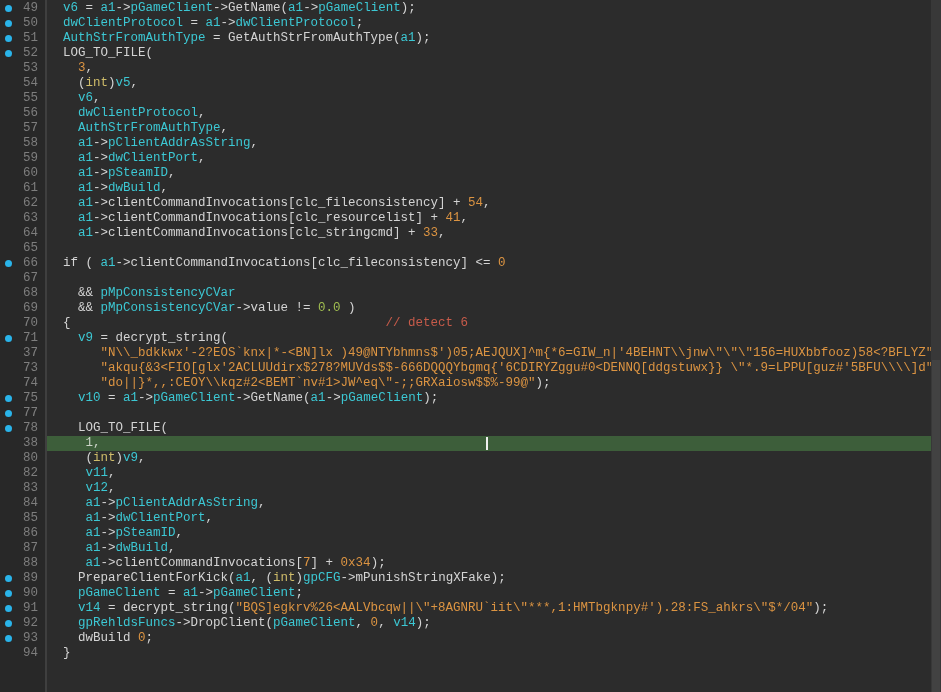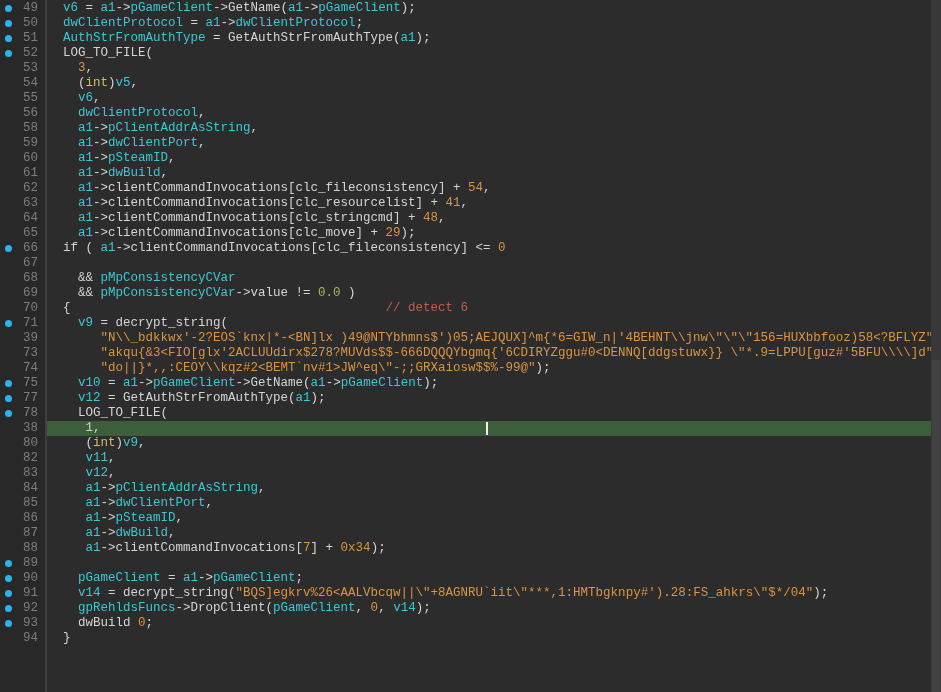--- a/index.html
+++ b/index.html
@@ -35,50 +35,51 @@
 <div id="screen">
   <div id="lines">
       <div class="line"><span class="gutter"><span class="dot"></span><span class="lnum">49</span></span><span class="code"><span class="tk-w">  </span><span class="tk-c">v6</span><span class="tk-w"> = </span><span class="tk-c">a1</span><span class="tk-w">-&gt;</span><span class="tk-c">pGameClient</span><span class="tk-w">-&gt;GetName(</span><span class="tk-c">a1</span><span class="tk-w">-&gt;</span><span class="tk-c">pGameClient</span><span class="tk-w">);</span></span></div>
       <div class="line"><span class="gutter"><span class="dot"></span><span class="lnum">50</span></span><span class="code"><span class="tk-w">  </span><span class="tk-c">dwClientProtocol</span><span class="tk-w"> = </span><span class="tk-c">a1</span><span class="tk-w">-&gt;</span><span class="tk-c">dwClientProtocol</span><span class="tk-w">;</span></span></div>
       <div class="line"><span class="gutter"><span class="dot"></span><span class="lnum">51</span></span><span class="code"><span class="tk-w">  </span><span class="tk-c">AuthStrFromAuthType</span><span class="tk-w"> = GetAuthStrFromAuthType(</span><span class="tk-c">a1</span><span class="tk-w">);</span></span></div>
       <div class="line"><span class="gutter"><span class="dot"></span><span class="lnum">52</span></span><span class="code"><span class="tk-w">  LOG_TO_FILE(</span></span></div>
       <div class="line"><span class="gutter"><span class="lnum">53</span></span><span class="code"><span class="tk-w">    </span><span class="tk-o">3</span><span class="tk-w">,</span></span></div>
       <div class="line"><span class="gutter"><span class="lnum">54</span></span><span class="code"><span class="tk-w">    (</span><span class="tk-y">int</span><span class="tk-w">)</span><span class="tk-c">v5</span><span class="tk-w">,</span></span></div>
       <div class="line"><span class="gutter"><span class="lnum">55</span></span><span class="code"><span class="tk-w">    </span><span class="tk-c">v6</span><span class="tk-w">,</span></span></div>
       <div class="line"><span class="gutter"><span class="lnum">56</span></span><span class="code"><span class="tk-w">    </span><span class="tk-c">dwClientProtocol</span><span class="tk-w">,</span></span></div>
+      <div class="line"><span class="gutter"><span class="lnum">57</span></span><span class="code"><span class="tk-w">    </span><span class="tk-c">AuthStrFromAuthType</span><span class="tk-w">,</span></span></div>
       <div class="line"><span class="gutter"><span class="lnum">58</span></span><span class="code"><span class="tk-w">    </span><span class="tk-c">a1</span><span class="tk-w">-&gt;</span><span class="tk-c">pClientAddrAsString</span><span class="tk-w">,</span></span></div>
       <div class="line"><span class="gutter"><span class="lnum">59</span></span><span class="code"><span class="tk-w">    </span><span class="tk-c">a1</span><span class="tk-w">-&gt;</span><span class="tk-c">dwClientPort</span><span class="tk-w">,</span></span></div>
       <div class="line"><span class="gutter"><span class="lnum">60</span></span><span class="code"><span class="tk-w">    </span><span class="tk-c">a1</span><span class="tk-w">-&gt;</span><span class="tk-c">pSteamID</span><span class="tk-w">,</span></span></div>
       <div class="line"><span class="gutter"><span class="lnum">61</span></span><span class="code"><span class="tk-w">    </span><span class="tk-c">a1</span><span class="tk-w">-&gt;</span><span class="tk-c">dwBuild</span><span class="tk-w">,</span></span></div>
       <div class="line"><span class="gutter"><span class="lnum">62</span></span><span class="code"><span class="tk-w">    </span><span class="tk-c">a1</span><span class="tk-w">-&gt;clientCommandInvocations[clc_fileconsistency] + </span><span class="tk-o">54</span><span class="tk-w">,</span></span></div>
       <div class="line"><span class="gutter"><span class="lnum">63</span></span><span class="code"><span class="tk-w">    </span><span class="tk-c">a1</span><span class="tk-w">-&gt;clientCommandInvocations[clc_resourcelist] + </span><span class="tk-o">41</span><span class="tk-w">,</span></span></div>
-      <div class="line"><span class="gutter"><span class="lnum">64</span></span><span class="code"><span class="tk-w">    </span><span class="tk-c">a1</span><span class="tk-w">-&gt;clientCommandInvocations[clc_stringcmd] + </span><span class="tk-o">48</span><span class="tk-w">,</span></span></div>
-      <div class="line"><span class="gutter"><span class="lnum">65</span></span><span class="code"><span class="tk-w">    </span><span class="tk-c">a1</span><span class="tk-w">-&gt;clientCommandInvocations[clc_move] + </span><span class="tk-o">29</span><span class="tk-w">);</span></span></div>
+      <div class="line"><span class="gutter"><span class="lnum">64</span></span><span class="code"><span class="tk-w">    </span><span class="tk-c">a1</span><span class="tk-w">-&gt;clientCommandInvocations[clc_stringcmd] + </span><span class="tk-o">33</span><span class="tk-w">,</span></span></div>
+      <div class="line"><span class="gutter"><span class="lnum">65</span></span></div>
       <div class="line"><span class="gutter"><span class="dot"></span><span class="lnum">66</span></span><span class="code"><span class="tk-w">  if ( </span><span class="tk-c">a1</span><span class="tk-w">-&gt;clientCommandInvocations[clc_fileconsistency] &lt;= </span><span class="tk-o">0</span></span></div>
       <div class="line"><span class="gutter"><span class="lnum">67</span></span></div>
       <div class="line"><span class="gutter"><span class="lnum">68</span></span><span class="code"><span class="tk-w">    &amp;&amp; </span><span class="tk-c">pMpConsistencyCVar</span></span></div>
       <div class="line"><span class="gutter"><span class="lnum">69</span></span><span class="code"><span class="tk-w">    &amp;&amp; </span><span class="tk-c">pMpConsistencyCVar</span><span class="tk-w">-&gt;value != </span><span class="tk-g">0.0</span><span class="tk-w"> )</span></span></div>
       <div class="line"><span class="gutter"><span class="lnum">70</span></span><span class="code"><span class="tk-w">  {</span><span class="tk-w">                                          </span><span class="tk-r">// detect 6</span></span></div>
       <div class="line"><span class="gutter"><span class="dot"></span><span class="lnum">71</span></span><span class="code"><span class="tk-w">    </span><span class="tk-c">v9</span><span class="tk-w"> = decrypt_string(</span></span></div>
-      <div class="line"><span class="gutter"><span class="lnum">39</span></span><span class="code"><span class="tk-w">       </span><span class="tk-o">"N\\_bdkkwx'-2?EOS`knx|*-&lt;BN]lx )49@NTYbhmns$')05;AEJQUX]^m{*6=GIW_n|'4BEHNT\\jnw\"\"\"156=HUXbbfooz)58&lt;?BFLYZ"</span></span></div>
+      <div class="line"><span class="gutter"><span class="lnum">37</span></span><span class="code"><span class="tk-w">       </span><span class="tk-o">"N\\_bdkkwx'-2?EOS`knx|*-&lt;BN]lx )49@NTYbhmns$')05;AEJQUX]^m{*6=GIW_n|'4BEHNT\\jnw\"\"\"156=HUXbbfooz)58&lt;?BFLYZ"</span></span></div>
       <div class="line"><span class="gutter"><span class="lnum">73</span></span><span class="code"><span class="tk-w">       </span><span class="tk-o">"akqu{&amp;3&lt;FIO[glx'2ACLUUdirx$278?MUVds$$-666DQQQYbgmq{'6CDIRYZggu#0&lt;DENNQ[ddgstuwx}} \"*.9=LPPU[guz#'5BFU\\\\]d"</span></span></div>
       <div class="line"><span class="gutter"><span class="lnum">74</span></span><span class="code"><span class="tk-w">       </span><span class="tk-o">"do||}*,,:CEOY\\kqz#2&lt;BEMT`nv#1&gt;JW^eq\"-;;GRXaiosw$$%-99@"</span><span class="tk-w">);</span></span></div>
       <div class="line"><span class="gutter"><span class="dot"></span><span class="lnum">75</span></span><span class="code"><span class="tk-w">    </span><span class="tk-c">v10</span><span class="tk-w"> = </span><span class="tk-c">a1</span><span class="tk-w">-&gt;</span><span class="tk-c">pGameClient</span><span class="tk-w">-&gt;GetName(</span><span class="tk-c">a1</span><span class="tk-w">-&gt;</span><span class="tk-c">pGameClient</span><span class="tk-w">);</span></span></div>
-      <div class="line"><span class="gutter"><span class="dot"></span><span class="lnum">77</span></span><span class="code"><span class="tk-w">    </span><span class="tk-c">v12</span><span class="tk-w"> = GetAuthStrFromAuthType(</span><span class="tk-c">a1</span><span class="tk-w">);</span></span></div>
+      <div class="line"><span class="gutter"><span class="dot"></span><span class="lnum">77</span></span></div>
       <div class="line"><span class="gutter"><span class="dot"></span><span class="lnum">78</span></span><span class="code"><span class="tk-w">    LOG_TO_FILE(</span></span></div>
       <div class="line"><div class="hlbar"></div><span class="gutter"><span class="lnum">38</span></span><span class="code"><span class="tk-h">     1,</span></span><div class="cursor" style="left: 486px;"></div></div>
       <div class="line"><span class="gutter"><span class="lnum">80</span></span><span class="code"><span class="tk-w">     (</span><span class="tk-y">int</span><span class="tk-w">)</span><span class="tk-c">v9</span><span class="tk-w">,</span></span></div>
       <div class="line"><span class="gutter"><span class="lnum">82</span></span><span class="code"><span class="tk-w">     </span><span class="tk-c">v11</span><span class="tk-w">,</span></span></div>
       <div class="line"><span class="gutter"><span class="lnum">83</span></span><span class="code"><span class="tk-w">     </span><span class="tk-c">v12</span><span class="tk-w">,</span></span></div>
       <div class="line"><span class="gutter"><span class="lnum">84</span></span><span class="code"><span class="tk-w">     </span><span class="tk-c">a1</span><span class="tk-w">-&gt;</span><span class="tk-c">pClientAddrAsString</span><span class="tk-w">,</span></span></div>
       <div class="line"><span class="gutter"><span class="lnum">85</span></span><span class="code"><span class="tk-w">     </span><span class="tk-c">a1</span><span class="tk-w">-&gt;</span><span class="tk-c">dwClientPort</span><span class="tk-w">,</span></span></div>
       <div class="line"><span class="gutter"><span class="lnum">86</span></span><span class="code"><span class="tk-w">     </span><span class="tk-c">a1</span><span class="tk-w">-&gt;</span><span class="tk-c">pSteamID</span><span class="tk-w">,</span></span></div>
       <div class="line"><span class="gutter"><span class="lnum">87</span></span><span class="code"><span class="tk-w">     </span><span class="tk-c">a1</span><span class="tk-w">-&gt;</span><span class="tk-c">dwBuild</span><span class="tk-w">,</span></span></div>
       <div class="line"><span class="gutter"><span class="lnum">88</span></span><span class="code"><span class="tk-w">     </span><span class="tk-c">a1</span><span class="tk-w">-&gt;clientCommandInvocations[</span><span class="tk-o">7</span><span class="tk-w">] + </span><span class="tk-o">0x34</span><span class="tk-w">);</span></span></div>
-      <div class="line"><span class="gutter"><span class="dot"></span><span class="lnum">89</span></span></div>
+      <div class="line"><span class="gutter"><span class="dot"></span><span class="lnum">89</span></span><span class="code"><span class="tk-w">    PrepareClientForKick(</span><span class="tk-c">a1</span><span class="tk-w">, (</span><span class="tk-y">int</span><span class="tk-w">)</span><span class="tk-c">gpCFG</span><span class="tk-w">-&gt;mPunishStringXFake);</span></span></div>
       <div class="line"><span class="gutter"><span class="dot"></span><span class="lnum">90</span></span><span class="code"><span class="tk-w">    </span><span class="tk-c">pGameClient</span><span class="tk-w"> = </span><span class="tk-c">a1</span><span class="tk-w">-&gt;</span><span class="tk-c">pGameClient</span><span class="tk-w">;</span></span></div>
       <div class="line"><span class="gutter"><span class="dot"></span><span class="lnum">91</span></span><span class="code"><span class="tk-w">    </span><span class="tk-c">v14</span><span class="tk-w"> = decrypt_string(</span><span class="tk-o">"BQS]egkrv%26&lt;AALVbcqw||\"+8AGNRU`iit\"***,1:HMTbgknpy#').28:FS_ahkrs\"$*/04"</span><span class="tk-w">);</span></span></div>
       <div class="line"><span class="gutter"><span class="dot"></span><span class="lnum">92</span></span><span class="code"><span class="tk-w">    </span><span class="tk-c">gpRehldsFuncs</span><span class="tk-w">-&gt;DropClient(</span><span class="tk-c">pGameClient</span><span class="tk-w">, </span><span class="tk-o">0</span><span class="tk-w">, </span><span class="tk-c">v14</span><span class="tk-w">);</span></span></div>
       <div class="line"><span class="gutter"><span class="dot"></span><span class="lnum">93</span></span><span class="code"><span class="tk-w">    dwBuild </span><span class="tk-o">0</span><span class="tk-w">;</span></span></div>
       <div class="line"><span class="gutter"><span class="lnum">94</span></span><span class="code"><span class="tk-w">  }</span></span></div>
     </div>
   <div class="scrollbar">
     <div class="thumb" style="top: 52%; height: 48%;"></div>
   </div>
 </div>

